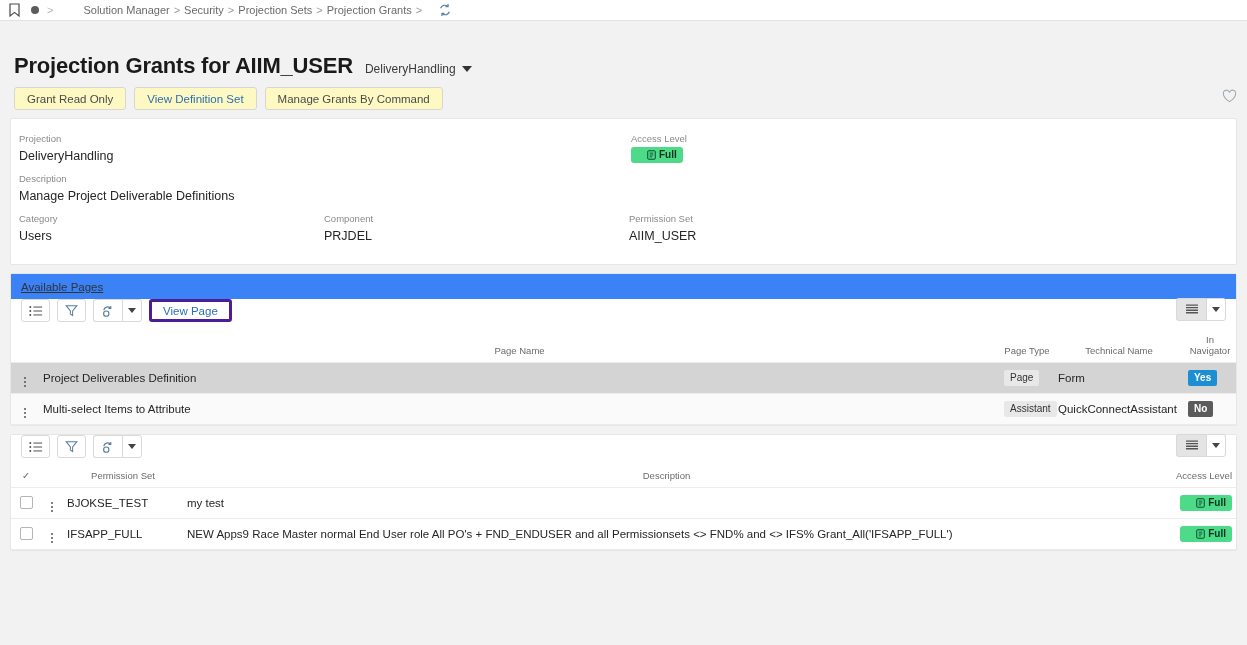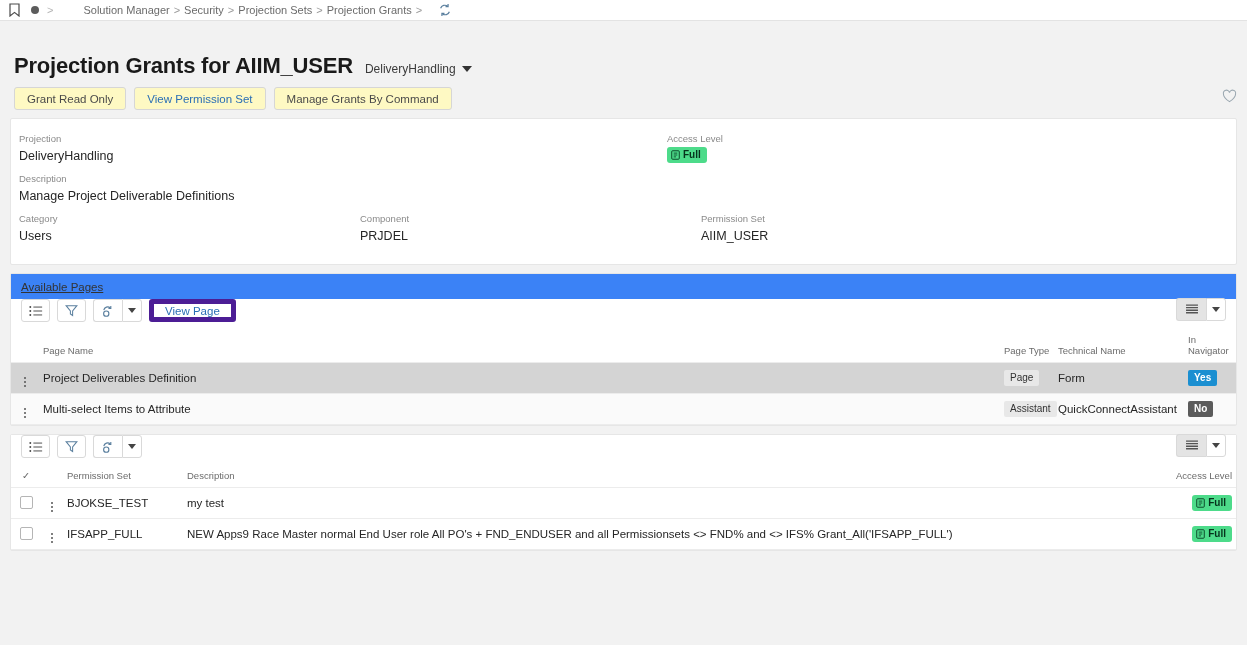--- a/index.html
+++ b/index.html
@@ -62,35 +62,35 @@
   
   .card {
     background: #ffffff;
     margin: 0 10px 8px 10px;
     border: 1px solid #e6e6e6;
     border-radius: 2px;
   }
   .card-top-pad { height: 13px; }
 
   .infogrid { padding: 0 8px 12px 8px; }
-  .inforow { display: flex; gap: 36px; }
+  .inforow { display: flex; }
   .infocell { padding: 0 0 6px 0; }
   .lbl { font-size: 9.5px; color: #8a8a8a; line-height: 14px; }
   .val { font-size: 12.5px; color: #262626; line-height: 20px; }
 
   .c-a { width: 612px; }
   .c-b { width: 305px; }
   .c-c { width: 305px; }
 
   
   .badge-green {
     display: inline-flex; align-items: center; gap: 3px;
     background: #4ddb8a; color: #06331c;
     font-size: 10px; font-weight: bold;
-    border-radius: 3px; padding: 2px 6px 2px 4px;
+    border-radius: 3px; padding: 2px 6px 2px 16px;
     line-height: 12px;
   }
   .badge-grey {
     display: inline-block; background: #e8e8e8; color: #333;
     font-size: 10px; border-radius: 2px; padding: 2px 6px; line-height: 12px;
   }
   .badge-blue {
     display: inline-block; background: #1b8fd1; color: #fff; font-weight: bold;
     font-size: 10px; border-radius: 2px; padding: 2px 6px; line-height: 12px;
   }
@@ -119,41 +119,41 @@
     cursor: pointer;
   }
   .tb-split { display: flex; }
   .tb-split .tb-btn:first-child { border-radius: 3px 0 0 3px; border-right: none; }
   .tb-split .tb-caret {
     width: 20px; height: 23px; border: 1px solid #d9d9d9; border-radius: 0 3px 3px 0;
     background: #fff; display: flex; align-items: center; justify-content: center; cursor: pointer;
   }
   .caret-sm { width: 0; height: 0; border-left: 4px solid transparent; border-right: 4px solid transparent; border-top: 5px solid #444; }
   .tb-text {
-    height: 23px; padding: 0 11px; border: 5px solid #4c1d95; background: #fff;
+    height: 23px; padding: 0 11px; border: 3px solid #4c1d95; background: #fff;
     border-radius: 3px; font-size: 11.5px; color: #2a6fb5;
     display: flex; align-items: center; cursor: pointer;
   }
   .tb-right { position: absolute; right: 10px; top: -1px; display: flex; }
   .seg-a {
     width: 30px; height: 23px; background: #e4e4e4; border: 1px solid #d9d9d9;
     border-radius: 3px 0 0 3px; border-right: none;
     display: flex; align-items: center; justify-content: center; cursor: pointer;
   }
   .seg-b {
     width: 20px; height: 23px; background: #fff; border: 1px solid #d9d9d9;
     border-radius: 0 3px 3px 0;
     display: flex; align-items: center; justify-content: center; cursor: pointer;
   }
 
   
   .tbl { width: 100%; border-collapse: collapse; background: #fff; table-layout: fixed; }
   .tbl th {
     font-size: 9.5px; font-weight: normal; color: #6b6b6b;
-    text-align: left; vertical-align: bottom;
+    text-align: center; vertical-align: bottom;
     padding: 4px 4px 6px 4px;
     border-bottom: 1px solid #ececec;
   }
   .tbl td {
     font-size: 11.5px; color: #262626;
     padding: 6px 4px; vertical-align: middle;
     border-bottom: 1px solid #ececec;
   }
   tr.row-selected td { background: #d4d4d4; }
   tr.row-alt td { background: #fafafa; }
@@ -202,21 +202,21 @@
 <div class="titlerow">
   <div class="pagetitle">Projection Grants for AIIM_USER</div>
   <div class="subsel">
     <span>DeliveryHandling</span>
     <span class="caret"></span>
   </div>
 </div>
 
 <div class="tabrow">
   <div class="tabbtn">Grant Read Only</div>
-  <div class="tabbtn active">View Permission Set</div>
+  <div class="tabbtn active">View Definition Set</div>
   <div class="tabbtn">Manage Grants By Command</div>
   <span class="heart-wrap">
     <svg width="15" height="14" viewBox="0 0 16 15">
         <path d="M8 13.5S1.5 9.4 1.5 5.3A3.3 3.3 0 0 1 8 3.8a3.3 3.3 0 0 1 6.5 1.5c0 4.1-6.5 8.2-6.5 8.2z" fill="none" stroke="#9aa7b0" stroke-width="1.1"></path>
       </svg>
   </span>
 </div>
 
 <div class="card">
   <div class="card-top-pad"></div>

